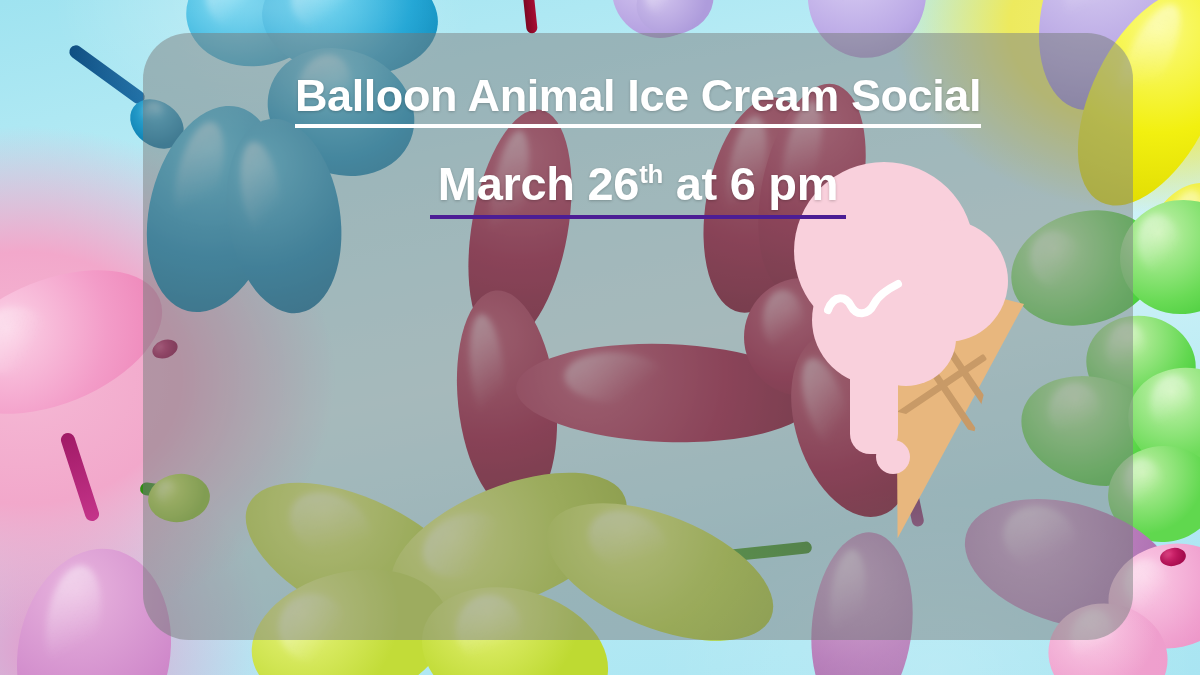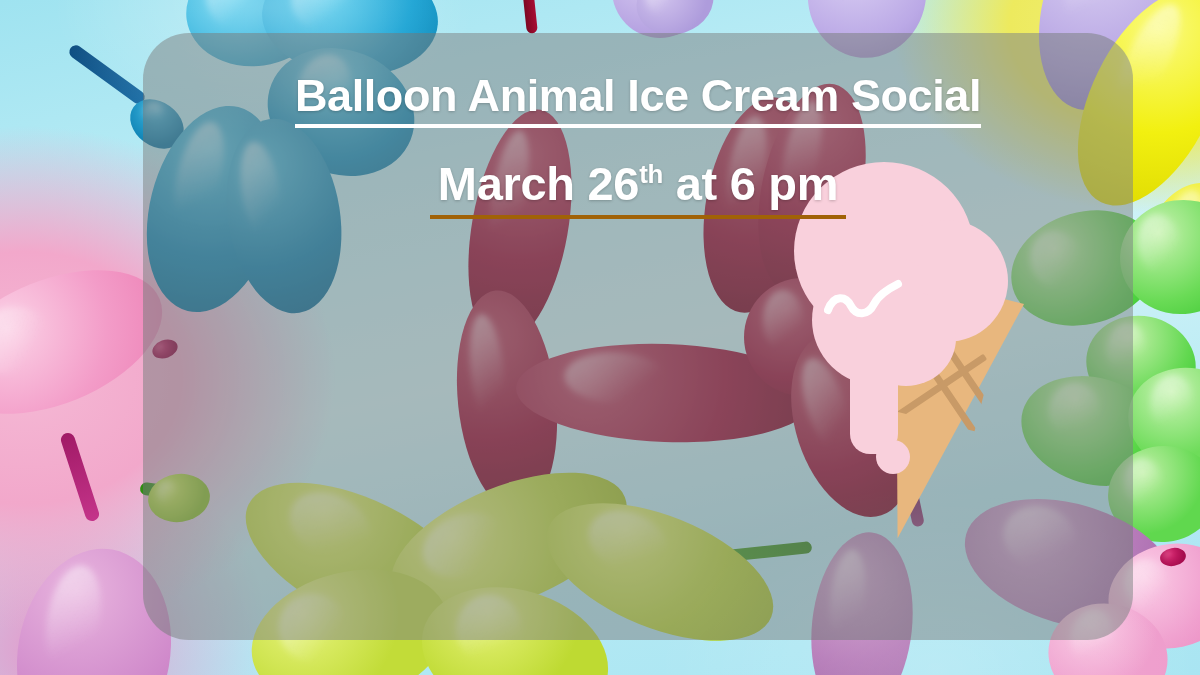--- a/index.html
+++ b/index.html
@@ -167,21 +167,21 @@
     padding-bottom:5px;
   }
   .dateline{
     margin-top:31px;
     font-size:47px;
     font-weight:700;
     letter-spacing:-.3px;
     line-height:1.05;
     text-shadow:0 1px 3px rgba(0,0,0,.22);
     display:inline-block;
-    border-bottom:4px solid #a16207;
+    border-bottom:4px solid #4c1d95;
     padding-bottom:6px;
     padding-left:8px; padding-right:8px;
   }
   .dateline sup{ font-size:.55em; vertical-align:super; }
   .body-copy{
     margin-top:22px;
     padding-left:24px;
     width:700px;
     font-size:44px;
     font-weight:700;

